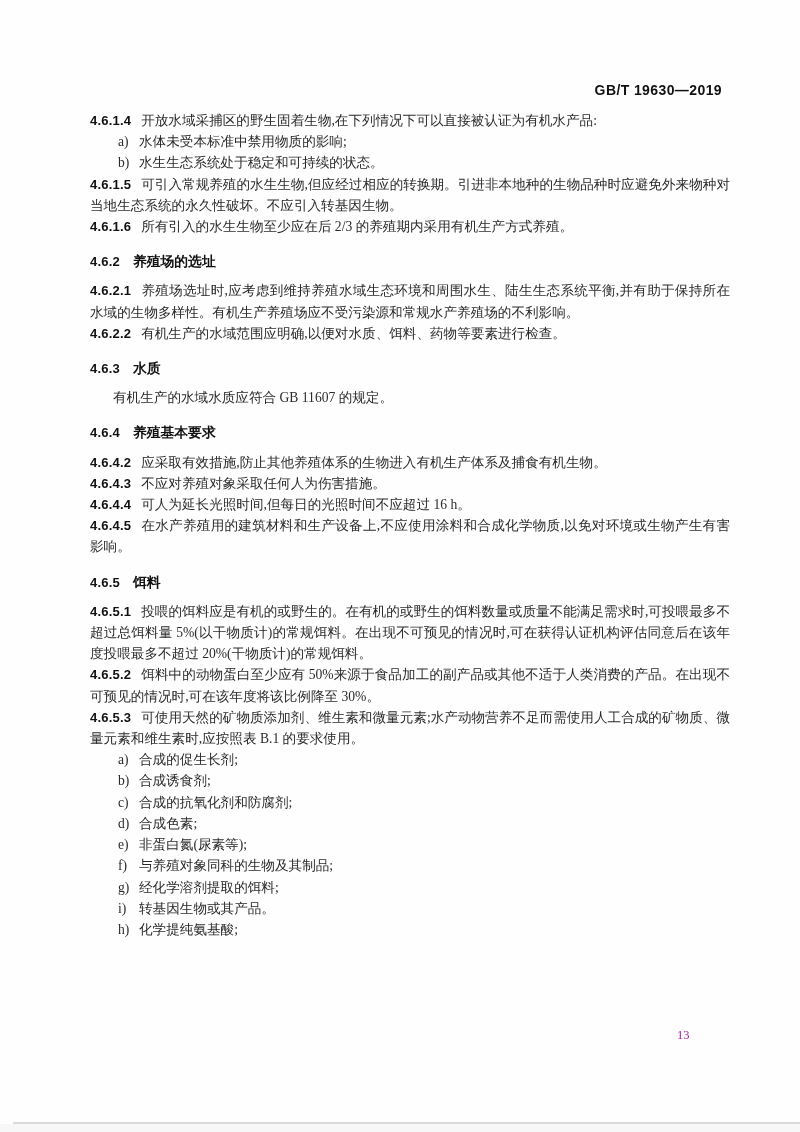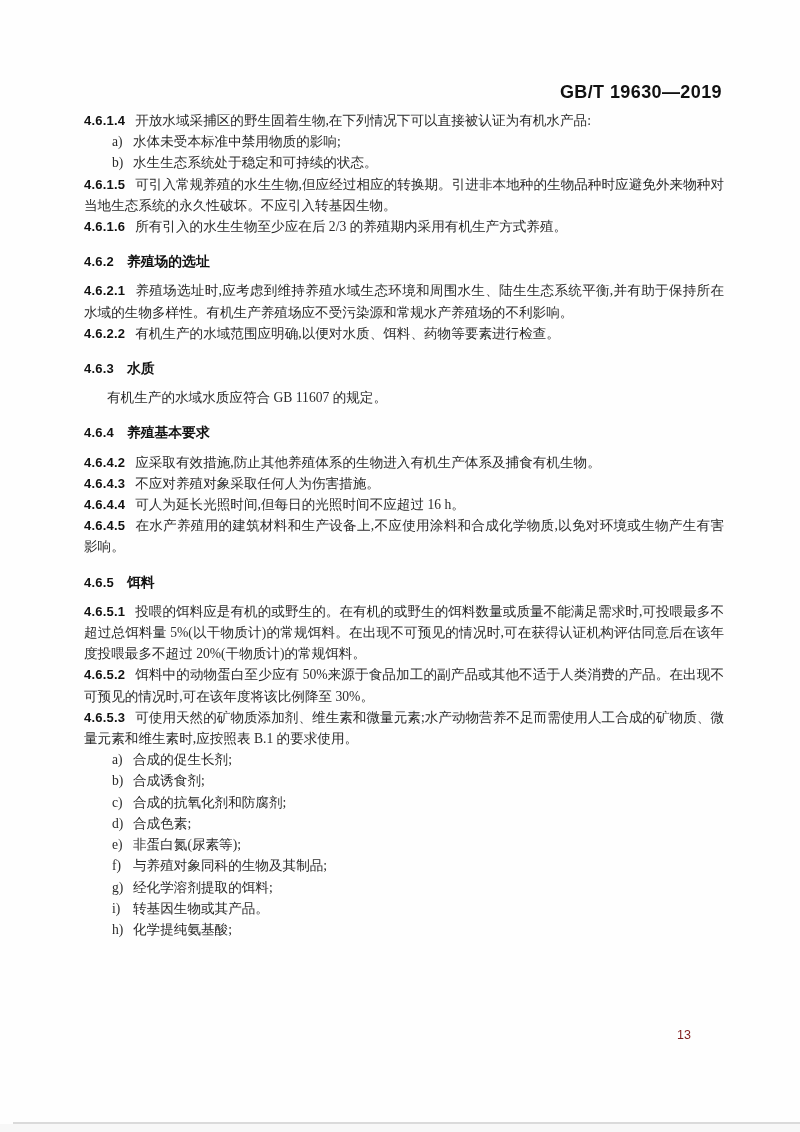--- a/index.html
+++ b/index.html
@@ -14,27 +14,27 @@
   }
   .page {
     position: absolute; inset: 0;
     background: #fefefe;
   }
   .header-right {
     position: absolute;
     top: 82px; right: 78px;
     font-family: "Liberation Sans", "DejaVu Sans", sans-serif;
     font-weight: 700;
-    font-size: 18px;
+    font-size: 14px;
     letter-spacing: 0.4px;
     color: #111;
   }
   .content {
     position: absolute;
-    top: 110px; left: 84px;
+    top: 110px; left: 90px;
     width: 640px;
     font-size: 13.6px;
     line-height: 21.2px;
     text-align: justify;
   }
   .content p { margin: 0; }
   .num {
     font-family: "Liberation Sans", "DejaVu Sans", sans-serif;
     font-weight: 700;
     font-size: 13px;
@@ -56,22 +56,22 @@
   .list-label {
     display: inline-block;
     width: 21px;
     color: #2a2a2a;
   }
   .plain-indent { text-indent: 23px; }
   .page-number {
     position: absolute;
     top: 1028px; left: 677px;
     font-size: 12.5px;
-    color: #7f1d1d;
-    font-family: Liberation Sans, sans-serif;
+    color: #a21caf;
+    font-family: Liberation Serif, serif;
   }
   .scan-edge-bottom {
     position: absolute;
     left: 13px; right: 0;
     top: 1122px; height: 2px;
     background: #dadada;
   }
   .scan-foot {
     position: absolute;
     left: 0; right: 0;

